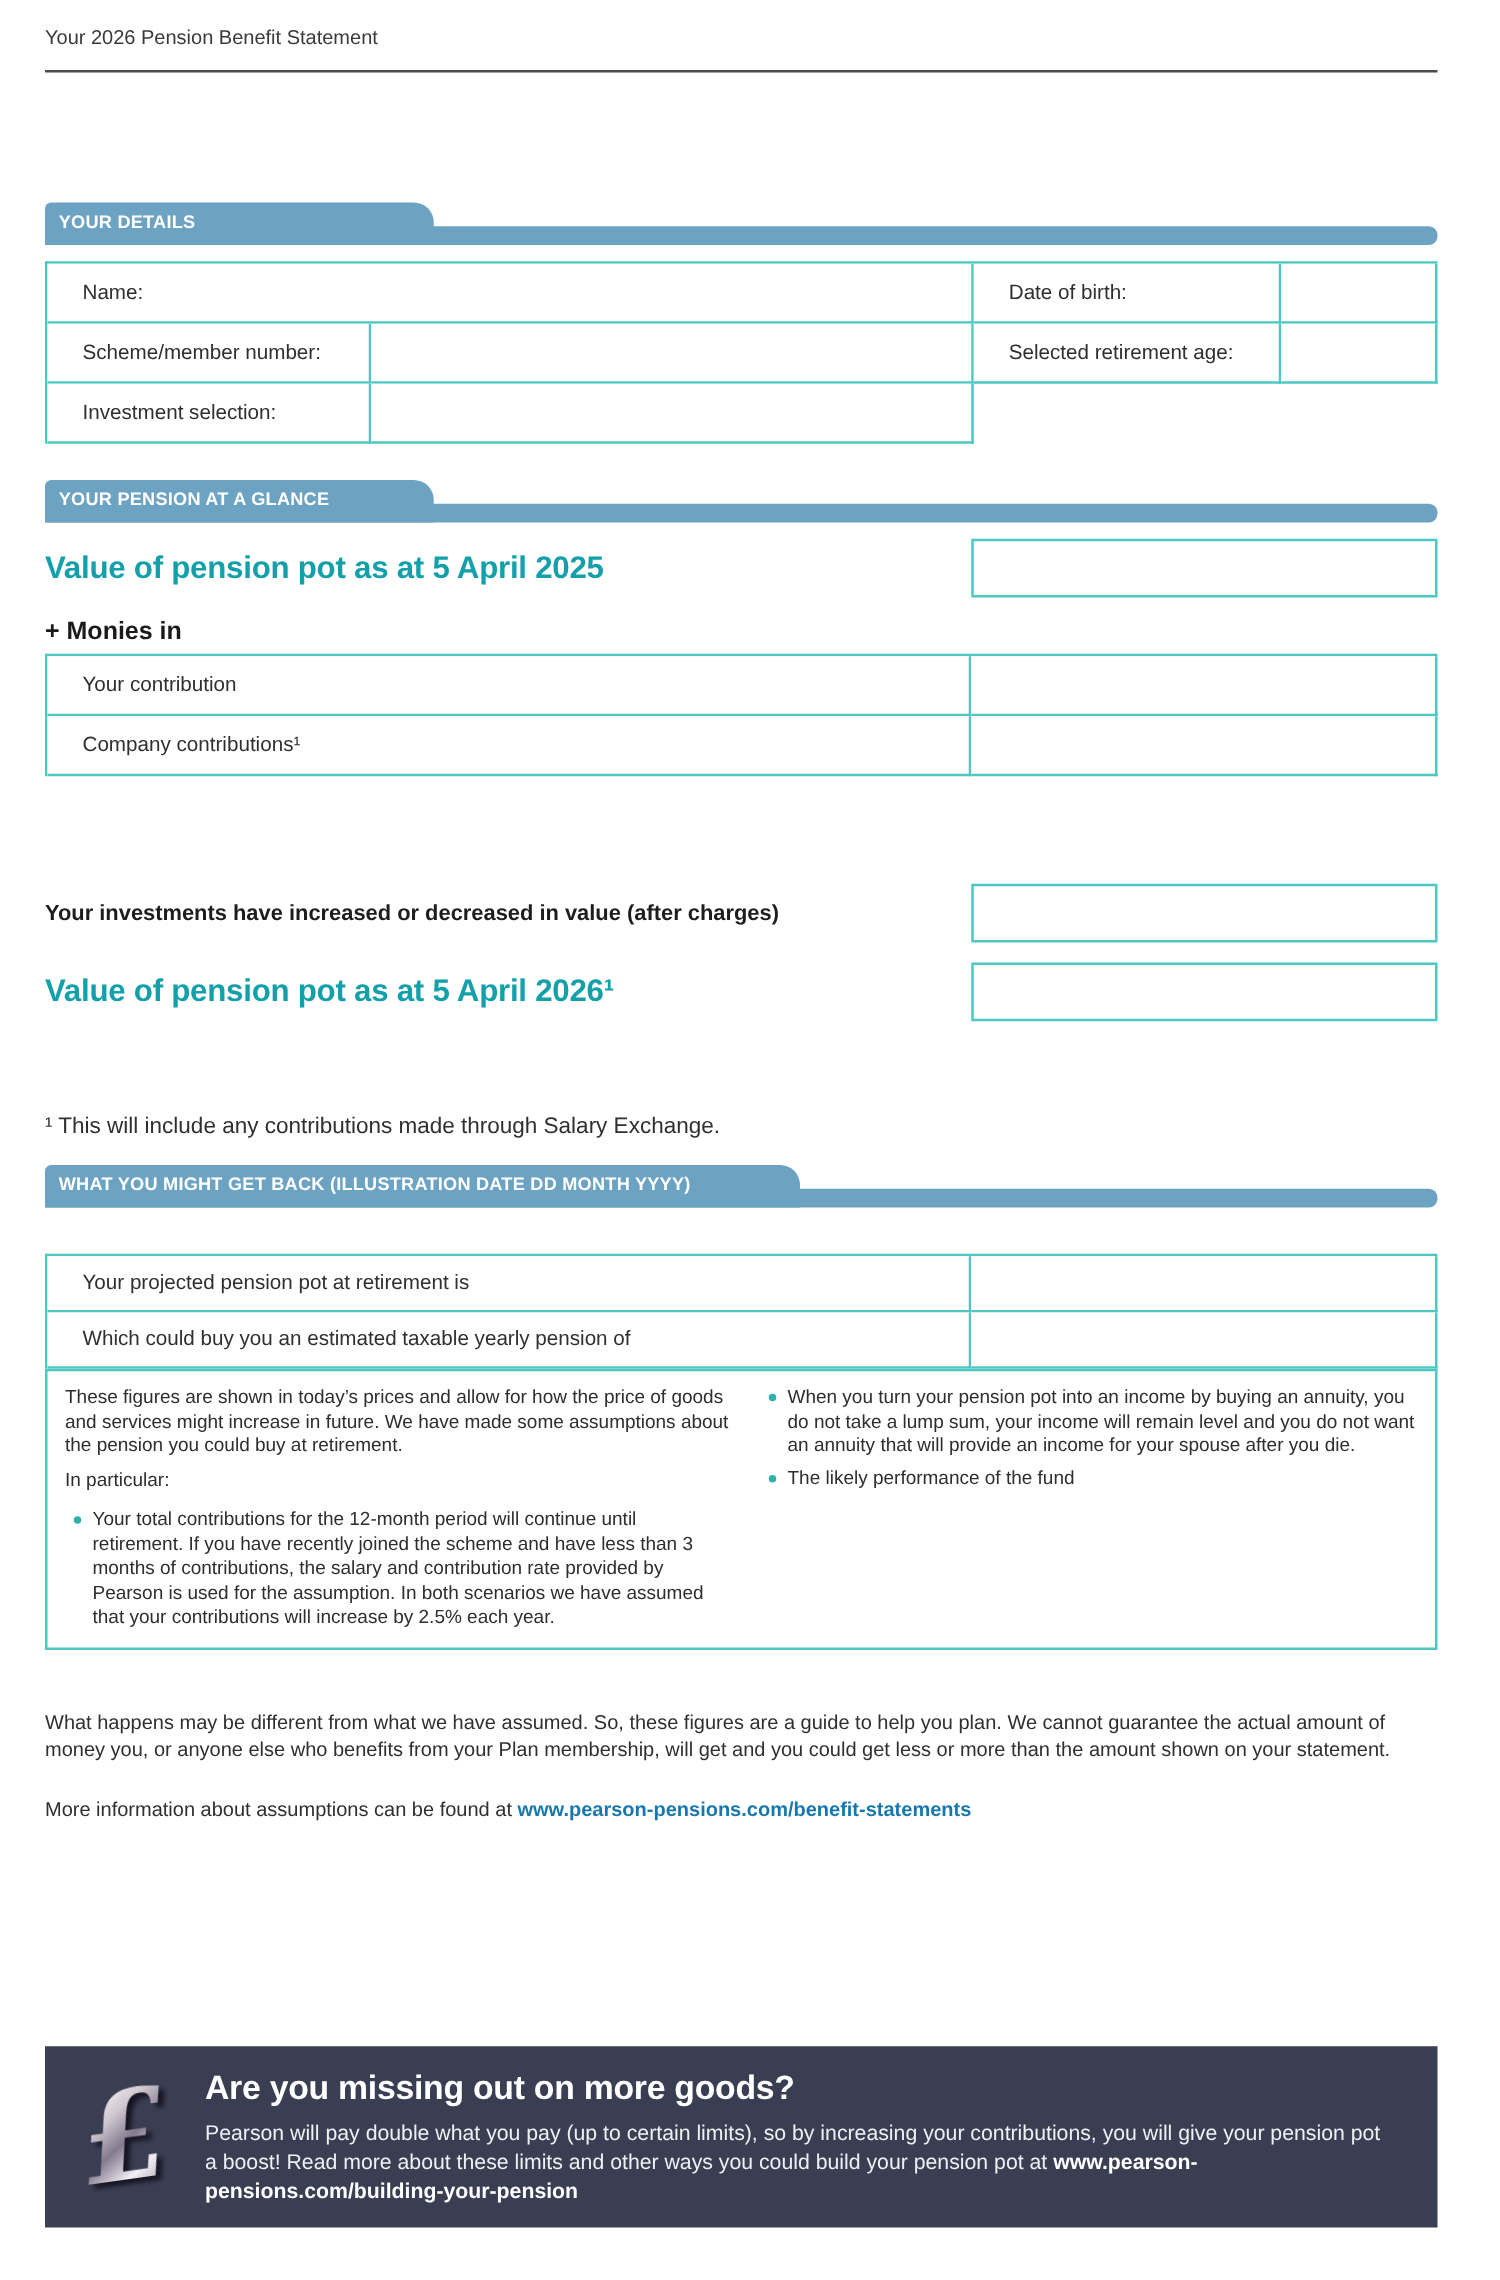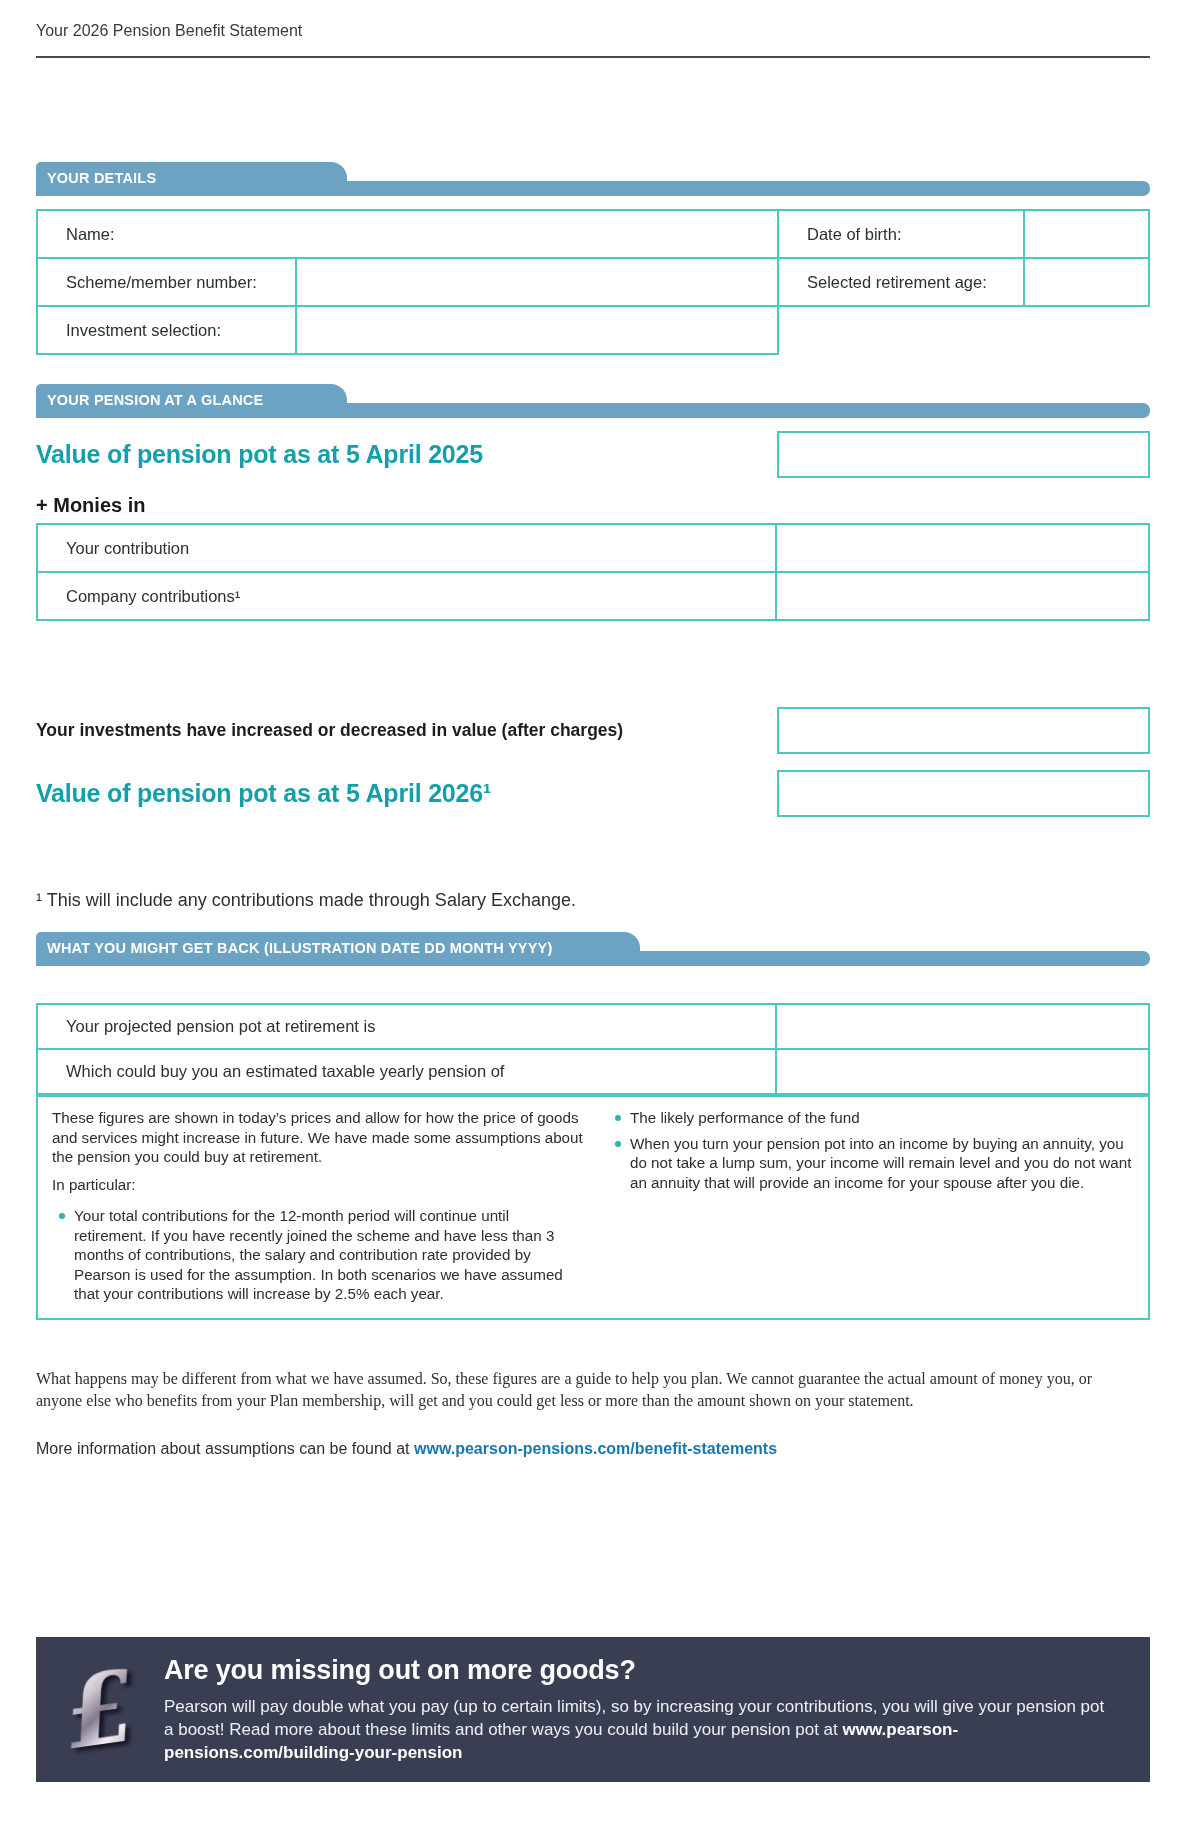--- a/index.html
+++ b/index.html
@@ -50,21 +50,21 @@
   .explain .col-l{width:560px;padding:11px 14px 0 14px;}
   .explain .col-r{flex:1;padding:11px 14px 0 10px;}
   .explain p,.explain .bullet{font-size:15.2px;line-height:19.5px;color:#2e2e2e;}
   .intro{margin-top:8px;}
   .bullet{position:relative;padding-left:22px;margin-top:12px;}
   .col-r .bullet{margin-top:0;}
   .col-r .bullet + .bullet{margin-top:6px;}
   .dot{position:absolute;left:7px;top:7px;width:6px;height:6px;border-radius:50%;background:#2cb3ad;}
 
   
-  .disclaimer{position:absolute;left:36px;top:1368px;width:1090px;font-size:16px;line-height:22px;color:var(--text);font-family:Liberation Serif, serif;}
+  .disclaimer{position:absolute;left:36px;top:1368px;width:1090px;font-size:16px;line-height:22px;color:var(--text);}
   .moreinfo{position:absolute;left:36px;top:1440px;font-size:16px;color:var(--text);}
   .link{color:var(--link-blue);font-weight:bold;text-decoration:none;cursor:pointer;}
 
   
   .banner{position:absolute;left:36px;top:1637px;width:1114px;height:145px;background:var(--banner-bg);display:flex;align-items:center;}
   .pound-wrap{width:128px;display:flex;justify-content:center;flex:none;}
   .pound{font-family:"DejaVu Serif",serif;font-style:italic;font-weight:bold;font-size:98px;line-height:1;
          transform:rotate(-8deg);
          background:linear-gradient(145deg,#fdfcfd 12%,#cfc6cf 34%,#847a8e 52%,#f2eef3 72%,#9d93a4 95%);
          -webkit-background-clip:text;background-clip:text;color:transparent;
@@ -156,25 +156,25 @@
       <p>These figures are shown in today’s prices and allow for how the price of goods and services might increase in future. We have made some assumptions about the pension you could buy at retirement.</p>
       <p class="intro">In particular:</p>
       <div class="bullet">
         <span class="dot"></span>
         <span>Your total contributions for the 12-month period will continue until retirement. If you have recently joined the scheme and have less than 3 months of contributions, the salary and contribution rate provided by Pearson is used for the assumption. In both scenarios we have assumed that your contributions will increase by 2.5% each year.</span>
       </div>
     </div>
     <div class="col-r">
       <div class="bullet">
         <span class="dot"></span>
-        <span>The likely performance of the fund</span>
+        <span>When you turn your pension pot into an income by buying an annuity, you do not take a lump sum, your income will remain level and you do not want an annuity that will provide an income for your spouse after you die.</span>
       </div>
       <div class="bullet">
         <span class="dot"></span>
-        <span>When you turn your pension pot into an income by buying an annuity, you do not take a lump sum, your income will remain level and you do not want an annuity that will provide an income for your spouse after you die.</span>
+        <span>The likely performance of the fund</span>
       </div>
     </div>
   </div>
 
   <div class="disclaimer">What happens may be different from what we have assumed. So, these figures are a guide to help you plan. We cannot guarantee the actual amount of money you, or anyone else who benefits from your Plan membership, will get and you could get less or more than the amount shown on your statement.</div>
 
   <div class="moreinfo">
     <span>More information about assumptions can be found at </span><span class="link">www.pearson-pensions.com/benefit-statements</span>
   </div>
 

